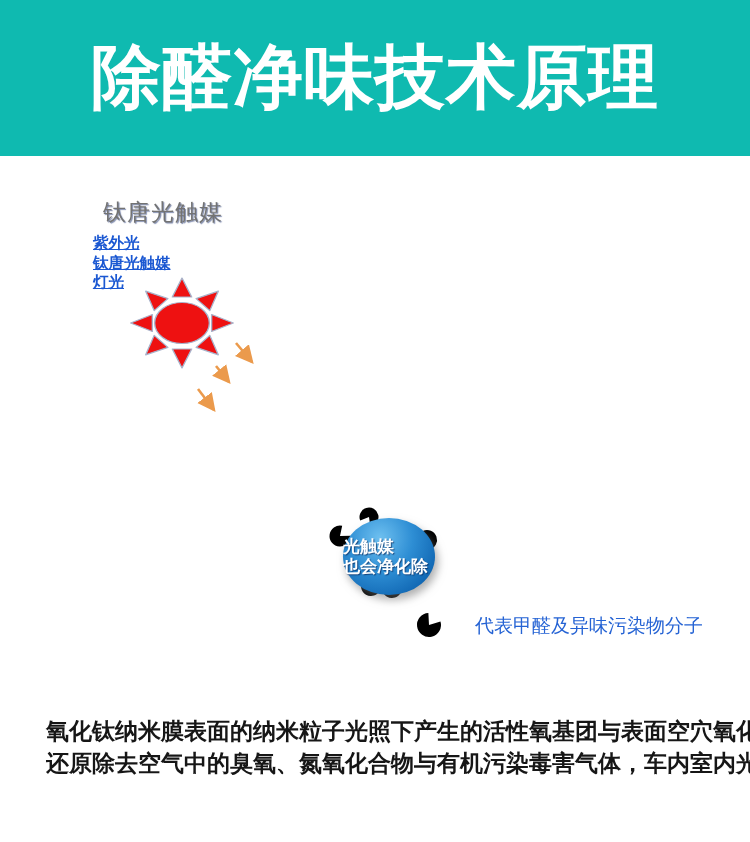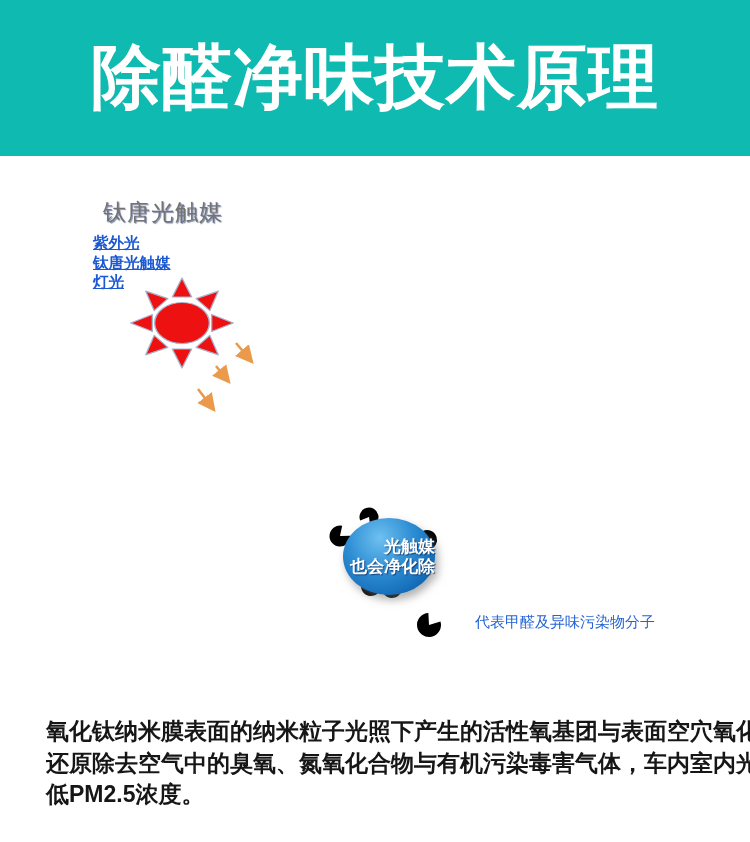--- a/index.html
+++ b/index.html
@@ -26,30 +26,30 @@
     text-shadow:1px 1px 1px rgba(40,60,120,.6);
   }
   .light-sources{
     position:absolute;left:93px;top:233px;
     font-size:15.5px;font-weight:bold;line-height:19.5px;
   }
   .sphere{
     position:absolute;left:343px;top:518px;width:92px;height:77px;
     border-radius:50%;
     background:radial-gradient(ellipse at 40% 26%,#6ec0f0 0%,#2e8ed4 42%,#1168b4 78%,#0a589e 100%);
-    display:flex;flex-direction:column;align-items:flex-end;justify-content:center;
+    display:flex;flex-direction:column;align-items:flex-start;justify-content:center;
     filter:drop-shadow(3px 5px 4px rgba(110,110,110,.55));
   }
   .sphere div{
     color:#ffffff;font-size:17px;font-weight:bold;line-height:20px;
     text-shadow:1px 1px 1px rgba(10,40,90,.7);white-space:nowrap;
   }
   .legend-text{
     position:absolute;left:475px;top:613px;
-    font-size:15px;font-weight:500;white-space:nowrap;
+    font-size:19px;font-weight:500;white-space:nowrap;
   }
   .description{
     position:absolute;left:46px;top:716px;width:700px;
     color:#161616;font-size:23px;font-weight:600;line-height:31.5px;
   }
   .description div{white-space:nowrap;}
 </style>
 </head>
 <body>
 
@@ -106,16 +106,15 @@
   <div class="sphere">
     <div>光触媒</div>
     <div>也会净化除</div>
   </div>
 
   <div class="legend-text" style="color: rgb(37, 99, 212);">代表甲醛及异味污染物分子</div>
 
   <div class="description">
       <div>氧化钛纳米膜表面的纳米粒子光照下产生的活性氧基团与表面空穴氧化</div>
       <div>还原除去空气中的臭氧、氮氧化合物与有机污染毒害气体，车内室内光</div>
-      <div>低PM2.5浓度。</div>
     </div>
 
 </div>
 
 </body></html>

